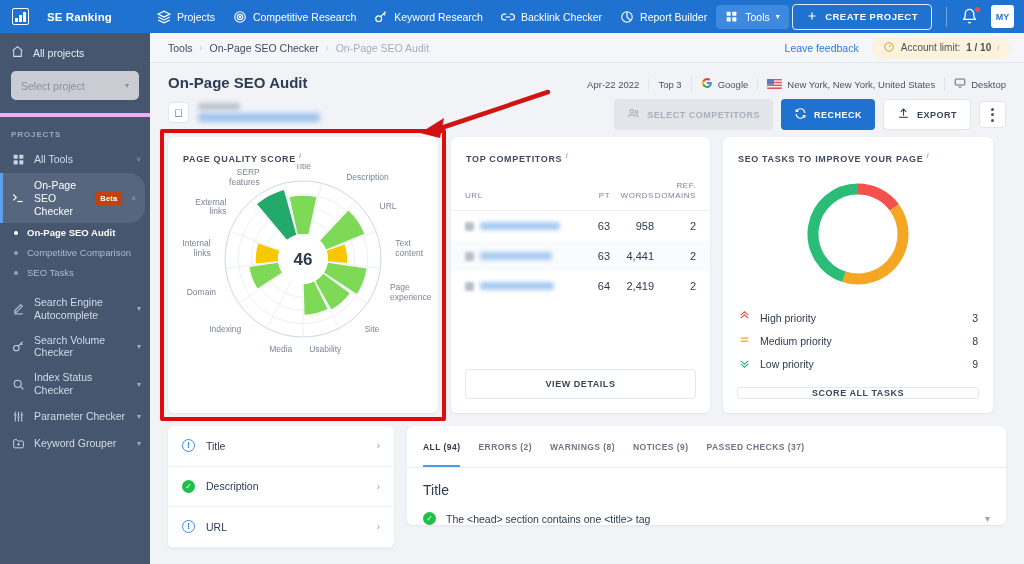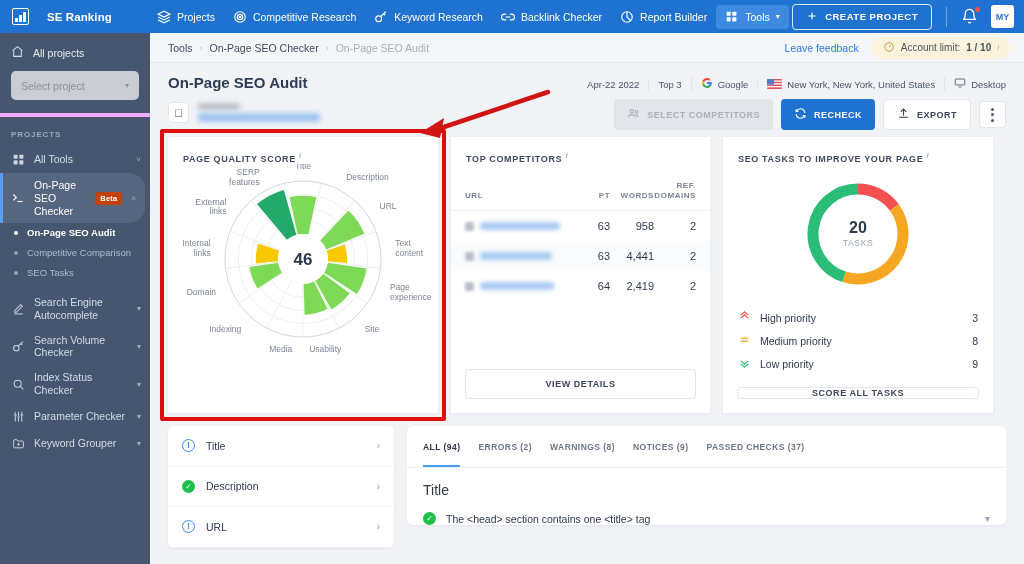--- a/index.html
+++ b/index.html
@@ -142,41 +142,41 @@
     width: 27px; height: 27px; border-radius: 4px; background: #fff; border: 1px solid #e1e5ec;
     display: flex; flex-direction: column; align-items: center; justify-content: center; gap: 2.5px; cursor: pointer;
   }
   .btn-kebab i { width: 3px; height: 3px; border-radius: 50%; background: #4a5468; display: block; }
 
   
   .arrow-svg { position: absolute; left: 0; top: 0; pointer-events: none; }
 
   
   .cards { display: flex; gap: 13px; padding: 14px 18px 0 18px; align-items: flex-start; }
-  .card { background: #fff; border-radius: 0; box-shadow: 0 1px 3px rgba(30,45,70,.07); }
+  .card { background: #fff; border-radius: 6px; box-shadow: 0 1px 3px rgba(30,45,70,.07); }
   .card-title {
     font-size: 9px; font-weight: bold; letter-spacing: .65px; color: #3f4a5e;
     padding: 14px 15px 0 15px;
   }
   .card-pqs { width: 270px; height: 276px; position: relative; }
   .pqs-outline {
     position: absolute; left: -8px; top: -8px; width: 286px; height: 292px;
     border: 4px solid #e00b0b; border-radius: 2px; pointer-events: none;
   }
   .pqs-chart { position: relative; width: 270px; height: 200px; }
   .score-link {
     text-align: center; font-size: 10.5px; color: #2d7ae0; cursor: pointer;
     border-bottom: 1px dotted #8fb9e9; display: inline-block; padding-bottom: 1px;
   }
   .score-link-wrap { text-align: center; margin-top: 6px; }
 
   .card-comp { width: 259px; height: 276px; display: flex; flex-direction: column; }
   .tbl { width: 100%; border-collapse: collapse; }
   .tbl th {
-    font-size: 8px; font-weight: bold; letter-spacing: .55px; color: #7b8496;
+    font-size: 8px; font-weight: normal; letter-spacing: .55px; color: #7b8496;
     text-align: right; padding: 7px 0 9px 0; vertical-align: bottom; line-height: 1.25;
   }
   .tbl th.l { text-align: left; padding-left: 14px; }
   .tbl th.last { padding-right: 14px; }
   .tbl td { font-size: 11px; color: #2e3a4e; text-align: right; padding: 9px 0; }
   .tbl td.l { text-align: left; padding-left: 14px; }
   .tbl td.last { padding-right: 14px; }
   .tbl thead tr { border-bottom: 1px solid #eceff4; }
   .tbl tbody tr.alt { background: #fafbfd; }
   .url-cell { display: flex; align-items: center; gap: 6px; }
@@ -661,24 +661,20 @@
         <div class="card-title">
           <span>SEO TASKS TO IMPROVE YOUR PAGE</span>
           <span class="sup-i">i</span>
         </div>
         <div class="donut-wrap">
           <svg id="donut" width="116" height="116" viewBox="0 0 116 116">
               <path d="M58 13 A45 45 0 0 1 94.40576474687263 31.54966364683871" stroke="#f4514e" stroke-width="11" fill="none"></path>
               <path d="M94.40576474687263 31.54966364683871 A45 45 0 0 1 44.094235253127366 100.79754323328191" stroke="#f5a623" stroke-width="11" fill="none"></path>
               <path d="M44.094235253127366 100.79754323328191 A45 45 0 0 1 57.99999999999999 13" stroke="#2bbd77" stroke-width="11" fill="none"></path>
             </svg>
-          <div class="donut-center">
-            <div class="donut-num">20</div>
-            <div class="donut-sub">TASKS</div>
-          </div>
         </div>
         <div class="prio-list">
           <div class="prio-row">
             <span><svg viewBox="0 0 24 24" width="13" height="13" fill="none" stroke="#f4514e" stroke-width="2.3">
                   <path d="M5 15l7-6 7 6"></path>
                   <path d="M5 9.5l7-6 7 6"></path>
                 </svg></span>
             <span class="pname">High priority</span>
             <span class="pcount">3</span>
           </div>

